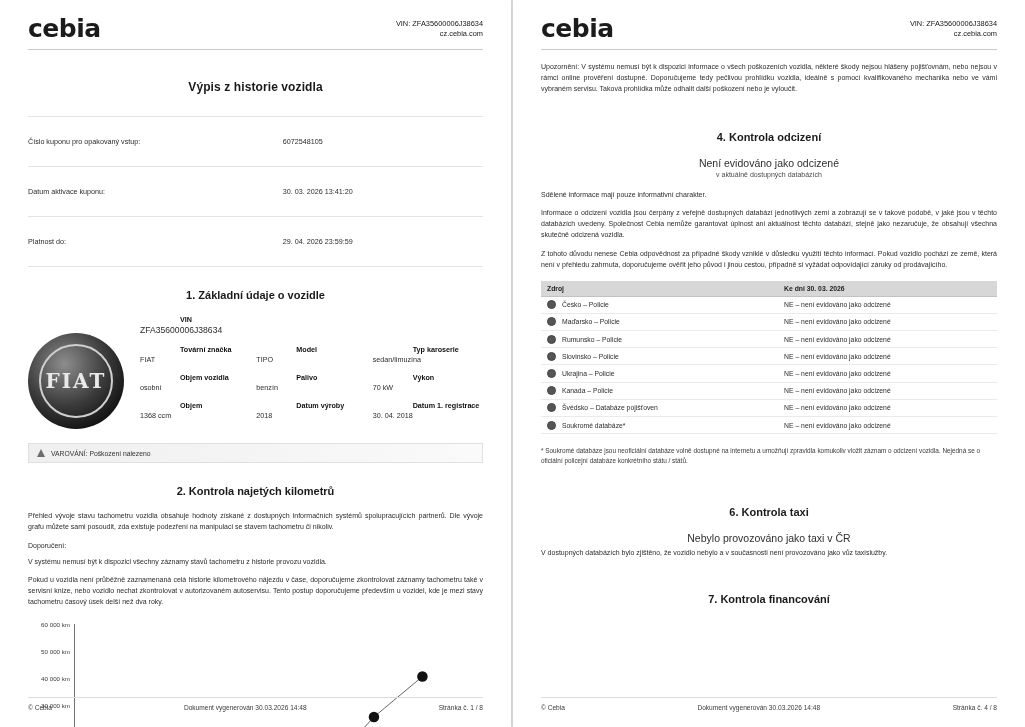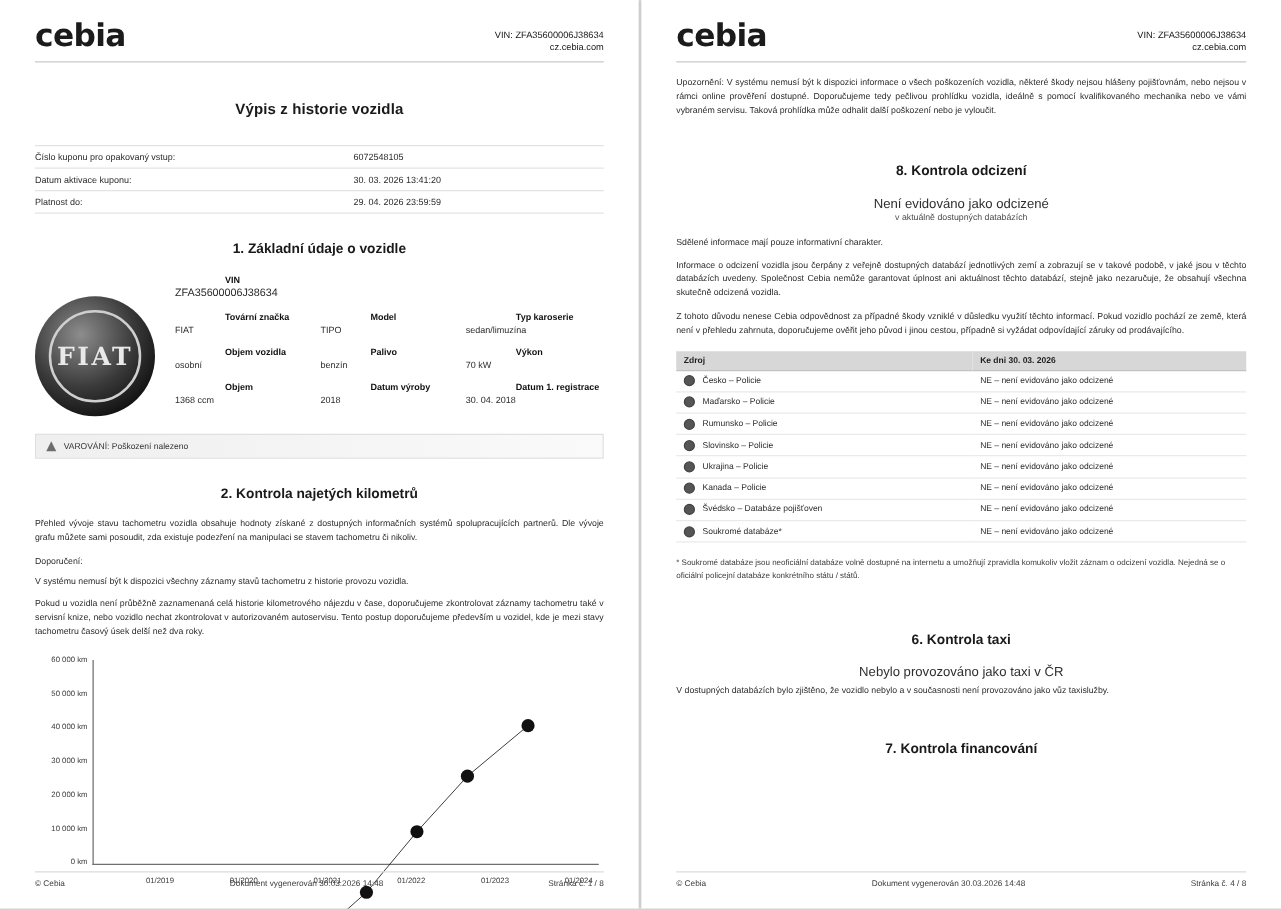--- a/index.html
+++ b/index.html
@@ -25,21 +25,21 @@
   .page.right { width: 512px; height: 727px; margin-left: 2px; }
   .inner {
     position: absolute;
     left: 28px; right: 28px; top: 14px; bottom: 0;
   }
 
   
   .hdr {
     display: flex;
     justify-content: space-between;
-    align-items: flex-end;
+    align-items: center;
   }
   .logo {
     font-family: "DejaVu Sans", sans-serif;
     font-size: 25px;
     font-weight: 700;
     letter-spacing: -0.5px;
     color: #1b1b1b;
   }
   .hdr-right {
     text-align: right;
@@ -86,21 +86,21 @@
     margin: 0 0 8px 0;
     text-align: justify;
   }
   p.body.tight { margin-bottom: 5px; }
 
   
   .kv {
     display: flex;
     font-size: 7.2px;
     color: #2b2b2b;
-    padding: 4px 0;
+    padding: 20px 0;
     border-bottom: 1px solid #e3e3e3;
   }
   .kv:first-child { border-top: 1px solid #e3e3e3; }
   .kv .k { width: 56%; }
   .kv .v { width: 44%; }
 
   
   .veh {
     display: flex;
     margin-top: 10px;
@@ -398,21 +398,21 @@
             <span>VIN:</span>
             <span>ZFA35600006J38634</span>
           </div>
           <div>cz.cebia.com</div>
         </div>
       </div>
       <div class="hdr-rule"></div>
 
       <p class="body" style="margin-top:12px">Upozornění: V systému nemusí být k dispozici informace o všech poškozeních vozidla, některé škody nejsou hlášeny pojišťovnám, nebo nejsou v rámci online prověření dostupné. Doporučujeme tedy pečlivou prohlídku vozidla, ideálně s pomocí kvalifikovaného mechanika nebo ve vámi vybraném servisu. Taková prohlídka může odhalit další poškození nebo je vyloučit.</p>
 
-      <h2 class="sect" style="margin-top:36px">8. Kontrola odcizení</h2>
+      <h2 class="sect" style="margin-top:36px">4. Kontrola odcizení</h2>
       <div class="sub-green">Není evidováno jako odcizené</div>
       <div class="sub-small">v aktuálně dostupných databázích</div>
 
       <p class="body">Sdělené informace mají pouze informativní charakter.</p>
       <p class="body">Informace o odcizení vozidla jsou čerpány z veřejně dostupných databází jednotlivých zemí a zobrazují se v takové podobě, v jaké jsou v těchto databázích uvedeny. Společnost Cebia nemůže garantovat úplnost ani aktuálnost těchto databází, stejně jako nezaručuje, že obsahují všechna skutečně odcizená vozidla.</p>
       <p class="body">Z tohoto důvodu nenese Cebia odpovědnost za případné škody vzniklé v důsledku využití těchto informací. Pokud vozidlo pochází ze země, která není v přehledu zahrnuta, doporučujeme ověřit jeho původ i jinou cestou, případně si vyžádat odpovídající záruky od prodávajícího.</p>
 
       <table class="tbl">
         <thead>
           <tr>

